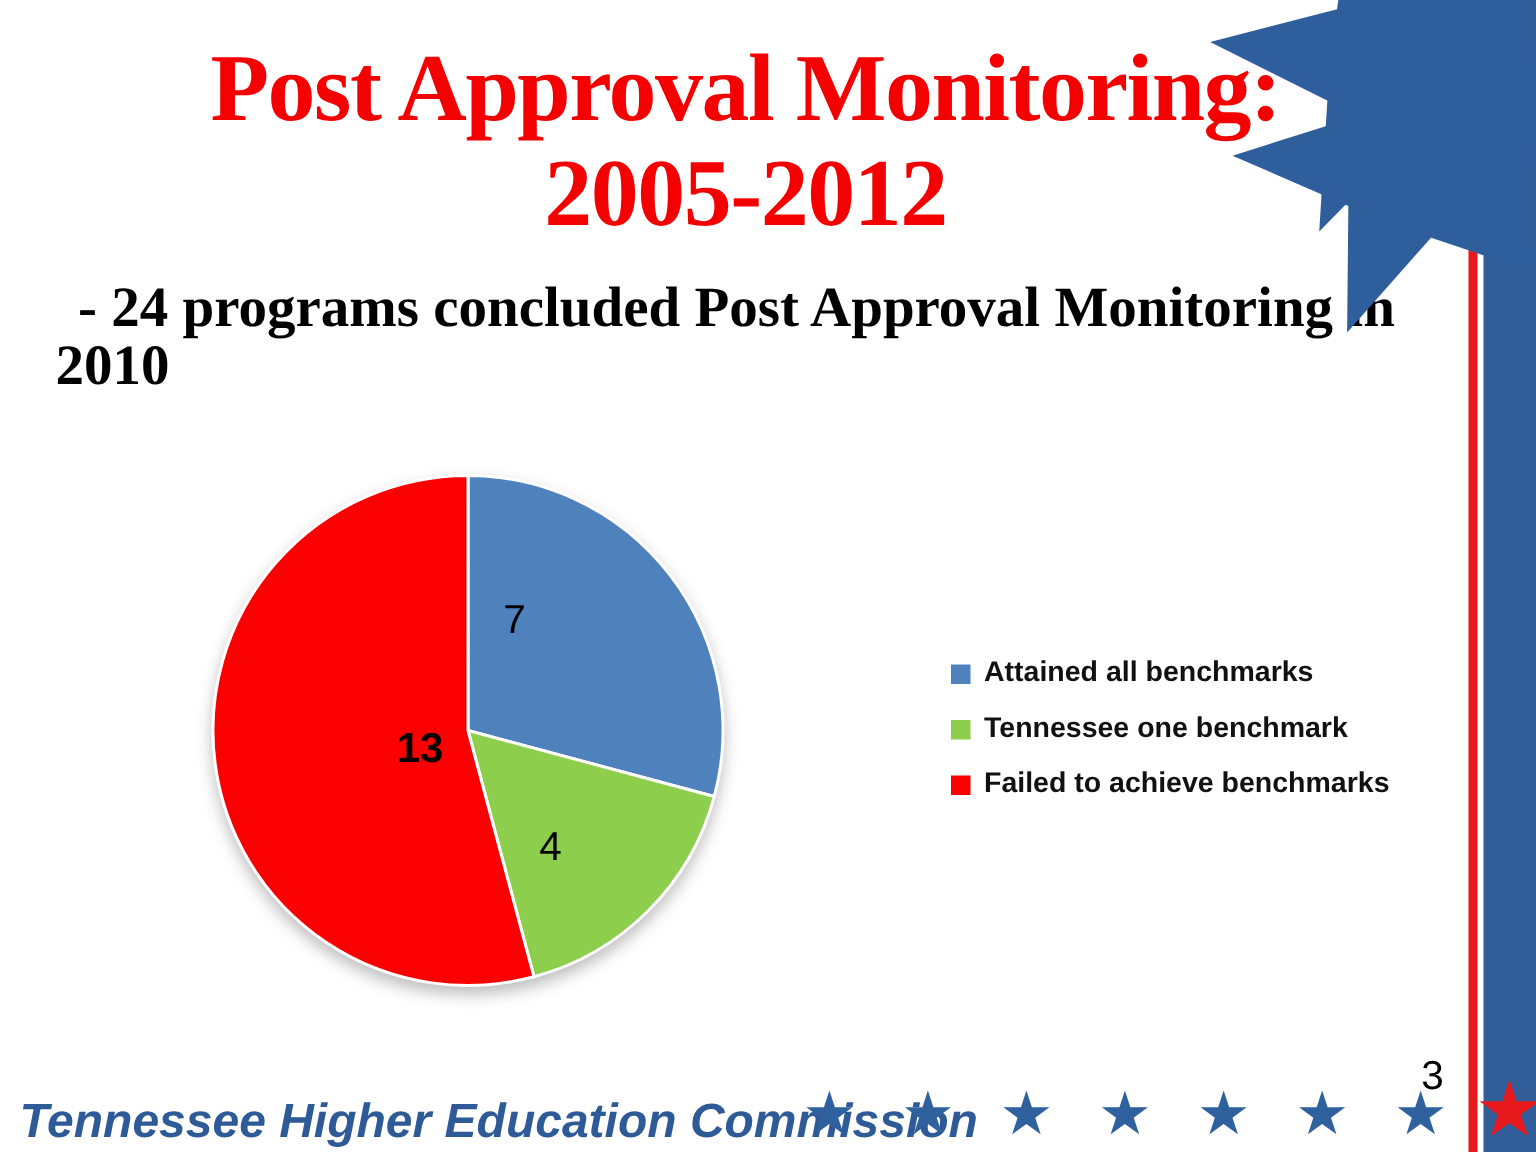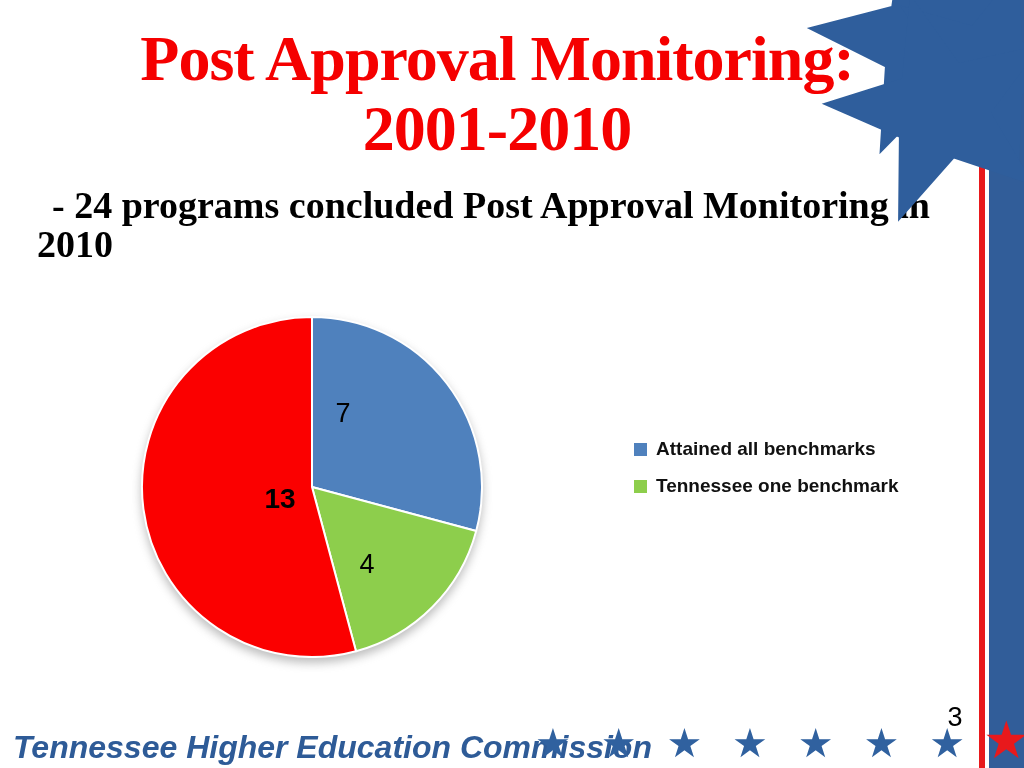--- a/index.html
+++ b/index.html
@@ -65,21 +65,21 @@
       <path id="star" d="M 0 -1 L 0.247 -0.34 L 0.951 -0.309 L 0.399 0.13 L 0.588 0.809 L 0 0.42 L -0.588 0.809 L -0.399 0.13 L -0.951 -0.309 L -0.247 -0.34 Z"></path>
     </defs>
     <circle cx="59" cy="60" r="51" fill="#E8191C"></circle>
     <use href="#star" transform="translate(36,33) rotate(-12) scale(28)" fill="#ffffff" stroke="#2F5E9C" stroke-width="2.4" vector-effect="non-scaling-stroke"></use>
     <use href="#star" transform="translate(92,60) rotate(18) scale(24)" fill="#ffffff" stroke="#2F5E9C" stroke-width="2.4" vector-effect="non-scaling-stroke"></use>
     <use href="#star" transform="translate(47,102) rotate(-15) scale(27)" fill="#ffffff" stroke="#2F5E9C" stroke-width="2.4" vector-effect="non-scaling-stroke"></use>
   </svg>
 
   <div class="title">
     <div>Post Approval Monitoring:</div>
-    <div>2001-2010</div>
+    <div>2005-2012</div>
   </div>
 
   <div class="subtitle">
     <div class="line1">- 24 programs concluded Post Approval Monitoring in</div>
     <div class="line2">2010</div>
   </div>
 
   <svg class="pie" width="350" height="350" viewBox="0 0 350 350">
     <path d="M175,175 L175,5 A170,170 0 0 1 339.2,219 Z" fill="#4F81BD" stroke="#ffffff" stroke-width="2" stroke-linejoin="round"></path>
     <path d="M175,175 L339.2,219 A170,170 0 0 1 219,339.2 Z" fill="#8DCE4C" stroke="#ffffff" stroke-width="2" stroke-linejoin="round"></path>
@@ -92,20 +92,24 @@
 
   <div class="legend">
     <div class="legend-row">
       <span class="swatch sw-blue"></span>
       <span class="legend-label">Attained all benchmarks</span>
     </div>
     <div class="legend-row">
       <span class="swatch sw-green"></span>
       <span class="legend-label">Tennessee one benchmark</span>
     </div>
+    <div class="legend-row">
+      <span class="swatch sw-red"></span>
+      <span class="legend-label">Failed to achieve benchmarks</span>
+    </div>
   </div>
 
   <div class="footer-brand">Tennessee Higher Education Commission</div>
 
   <div class="star-row">
     <span>★</span>
     <span>★</span>
     <span>★</span>
     <span>★</span>
     <span>★</span>

